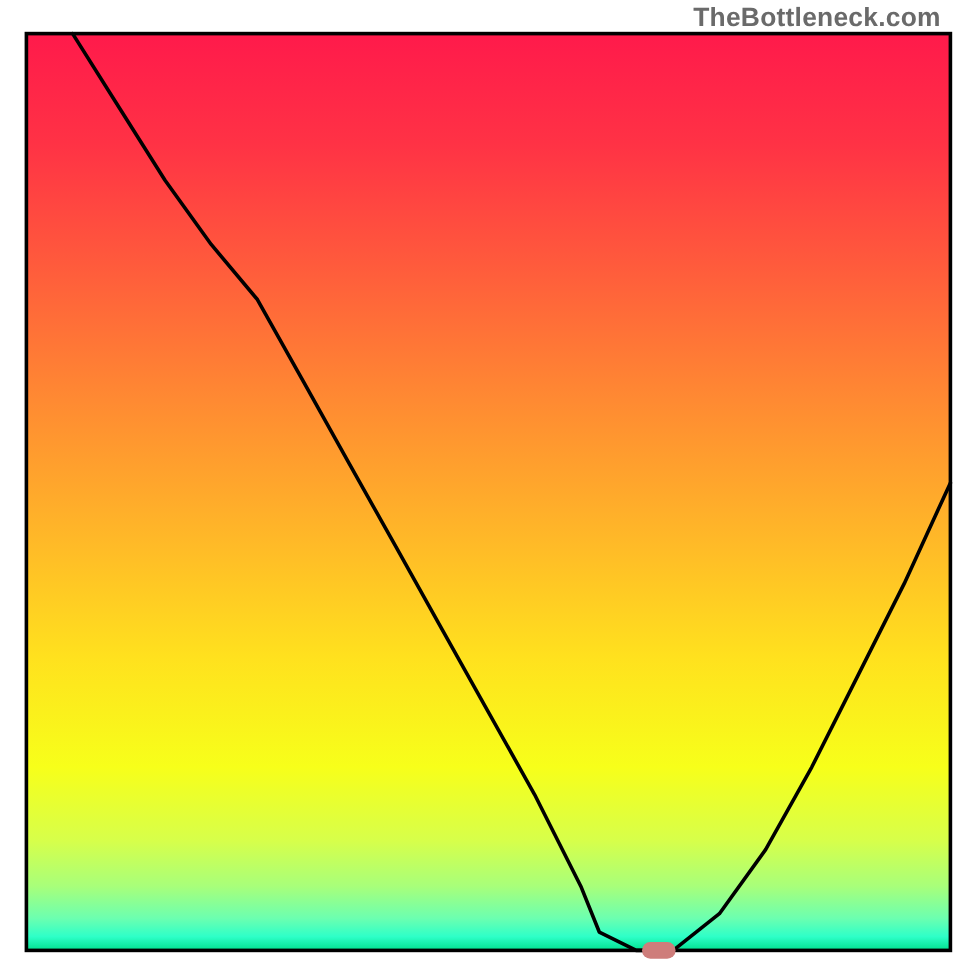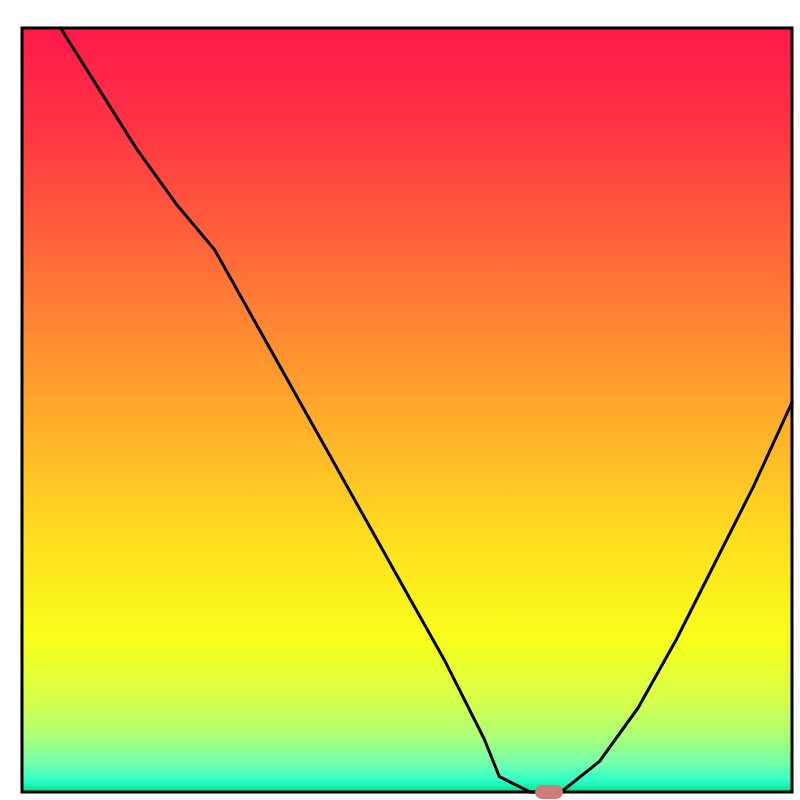--- a/index.html
+++ b/index.html
@@ -38,20 +38,21 @@
     background: #ce7d7b;
     transform: translate(-50%, -50%);
     z-index: 6;
   }
 </style>
 </head>
 <body>
 
 <div class="container">
 
+  <div class="watermark">TheBottleneck.com</div>
 
   <svg class="chart" width="800" height="800" viewBox="0 0 800 800">
     <defs>
       <linearGradient id="bg-grad" x1="0" y1="0" x2="0" y2="1">
           <stop offset="0.00%" stop-color="#ff1a4b"></stop>
           <stop offset="12.00%" stop-color="#ff3245"></stop>
           <stop offset="25.00%" stop-color="#ff5a3c"></stop>
           <stop offset="40.00%" stop-color="#ff8a32"></stop>
           <stop offset="55.00%" stop-color="#ffb828"></stop>
           <stop offset="68.00%" stop-color="#ffe11e"></stop>

